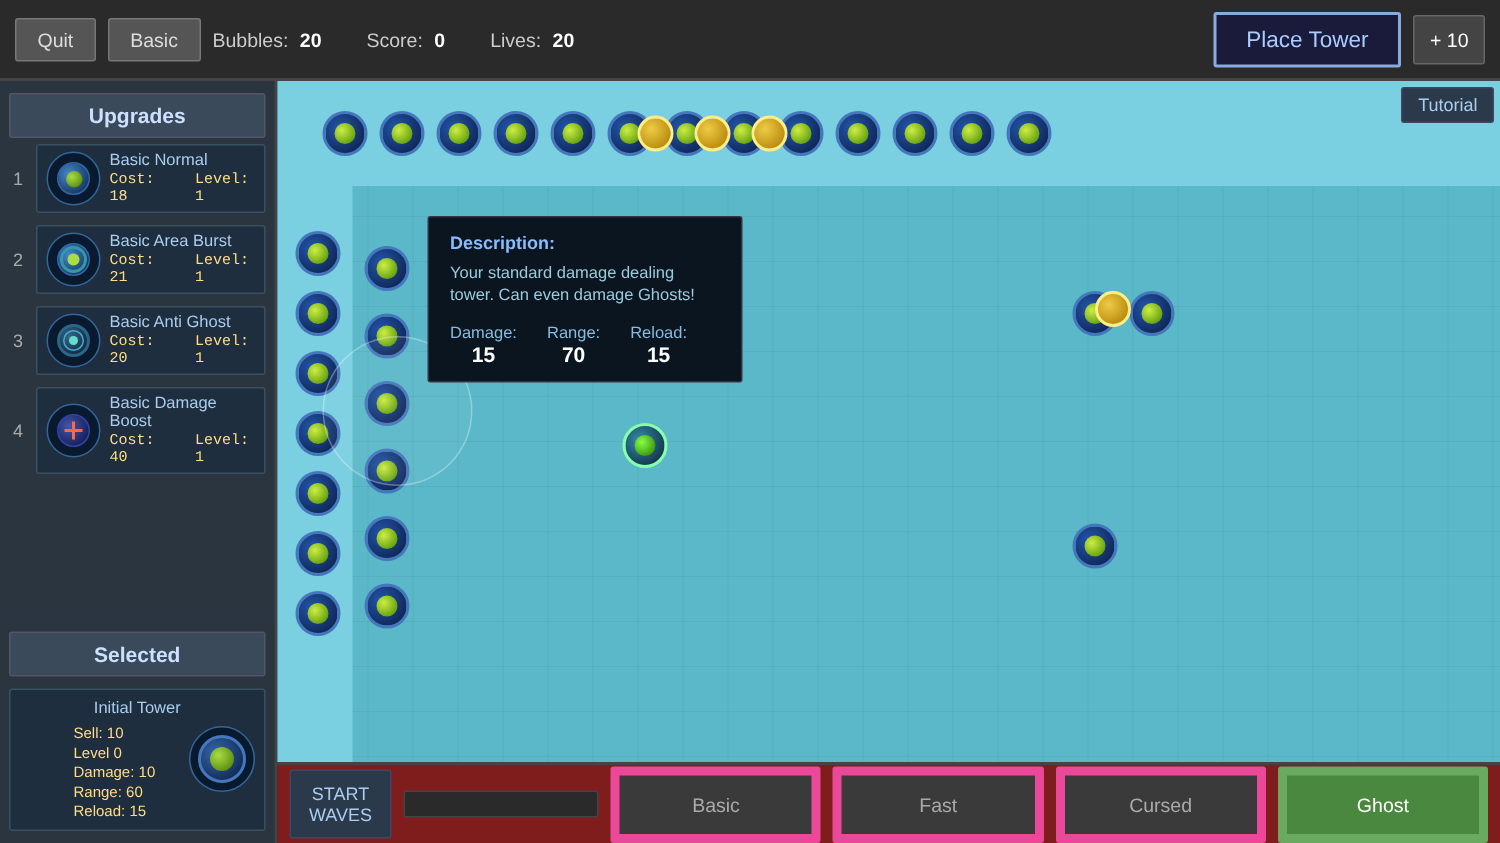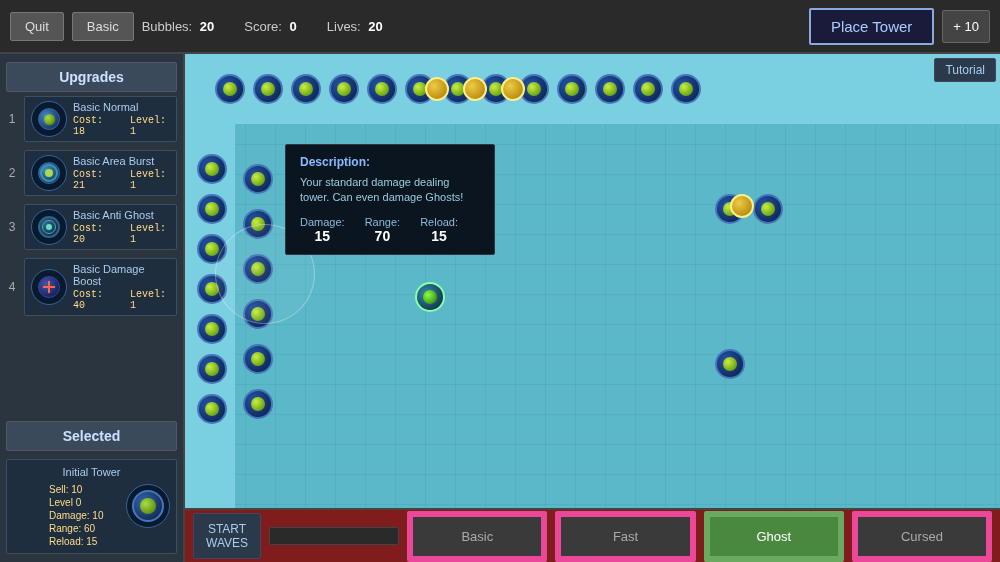--- a/index.html
+++ b/index.html
@@ -699,15 +699,15 @@
     </div>
   </div>
 </div>
 
 <div id="bottom-bar">
   <button class="start-waves-btn" style="white-space:pre;">START
 WAVES</button>
   <div class="wave-empty"></div>
   <button class="wave-type-btn">Basic</button>
   <button class="wave-type-btn">Fast</button>
+  <button class="wave-type-btn">Cursed</button>
   <button class="wave-type-btn active-ghost">Ghost</button>
-  <button class="wave-type-btn">Cursed</button>
 </div>
 
 </body></html>

